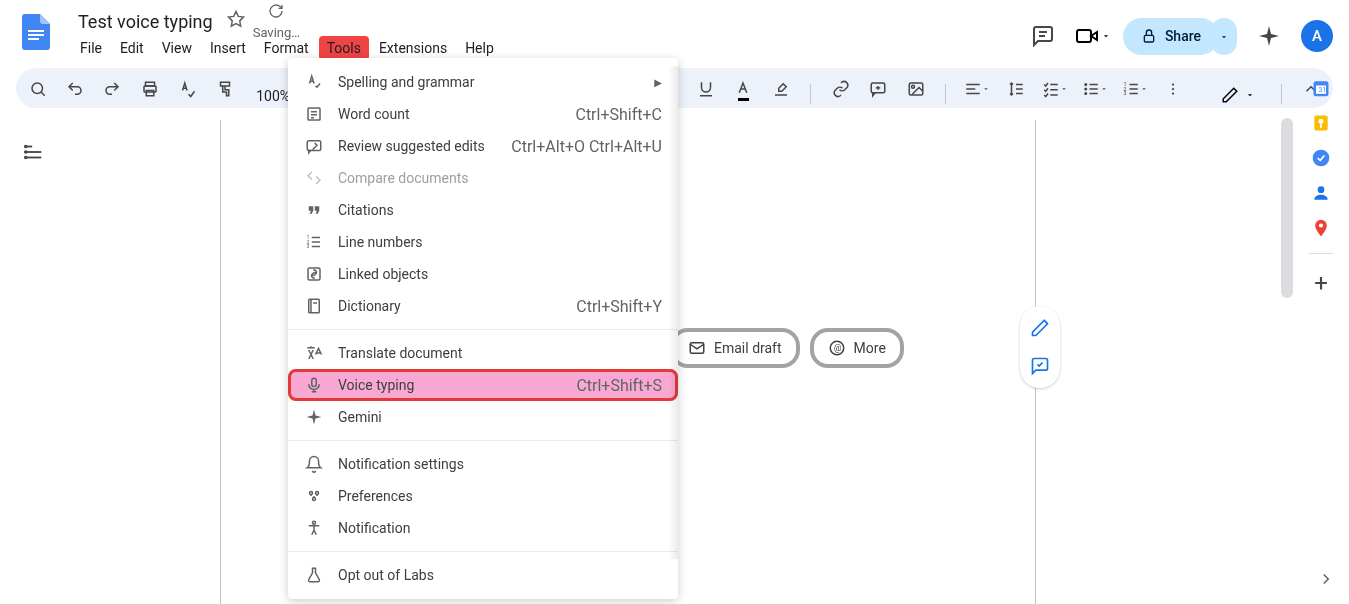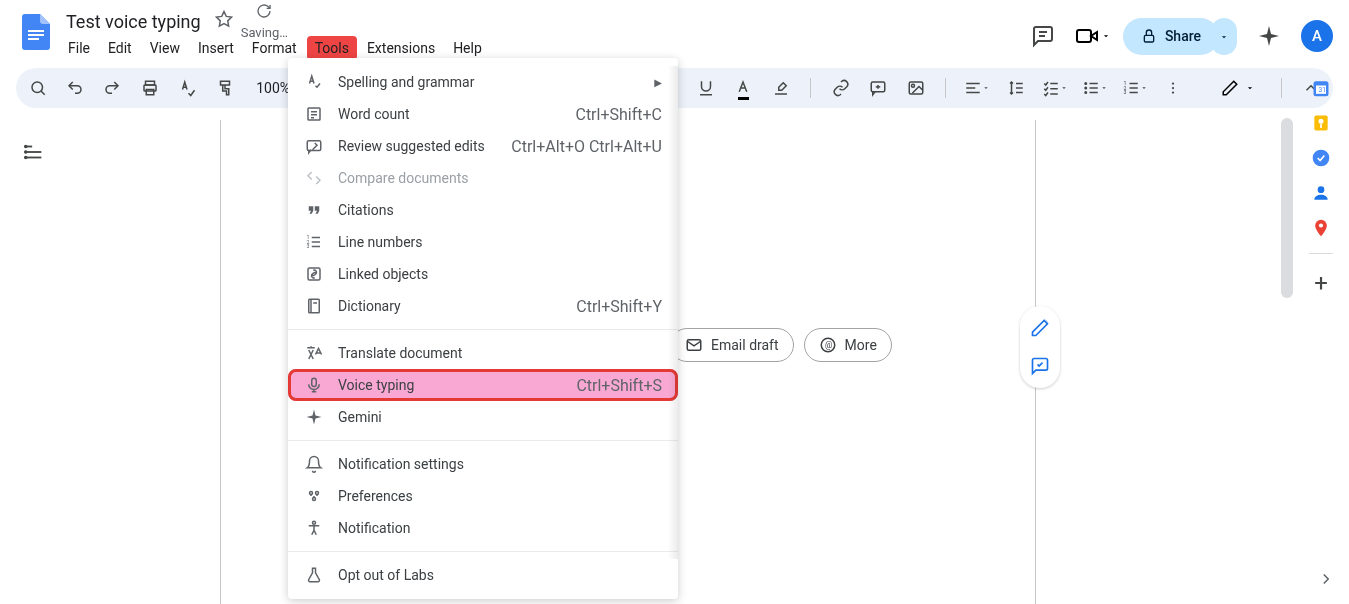--- a/index.html
+++ b/index.html
@@ -1,53 +1,53 @@
 <!DOCTYPE html>
 <html><head>
   <meta charset="utf-8">
   <style>
     * { margin: 0; padding: 0; box-sizing: border-box; font-family: 'Google Sans', Roboto, Arial, sans-serif; }
     body { background: #fff; width: 1349px; height: 604px; overflow: hidden; position: relative; }
     
     .header { display: flex; align-items: flex-start; padding: 8px 16px 0 16px; }
     .logo { width: 40px; height: 40px; display: flex; align-items: center; justify-content: center; margin-top: 4px; }
     .logo svg { width: 28px; height: 36px; }
-    .title-area { flex: 1; margin-left: 4px; }
+    .title-area { flex: 1; margin-left: 16px; }
     .title-row { display: flex; align-items: center; gap: 8px; height: 26px; }
     .doc-title { font-size: 18px; color: #202124; padding: 2px 6px; }
     .star-icon { color: #5f6368; cursor: pointer; }
     .saving { display: flex; align-items: center; gap: 6px; color: #5f6368; font-size: 13px; flex-direction: column; }
     
     .menubar { display: flex; gap: 2px; margin-top: 2px; }
     .menu-item { padding: 4px 8px; font-size: 14px; color: #202124; border-radius: 4px; cursor: pointer; }
     .menu-item.active { background: #ef4444; }
     
     .header-right { display: flex; align-items: center; gap: 12px; margin-top: 8px; }
     .icon-btn { width: 40px; height: 40px; display: flex; align-items: center; justify-content: center; border-radius: 50%; cursor: pointer; color: #444746; }
     .meet-btn { display: flex; align-items: center; gap: 2px; }
     .share-btn { display: flex; align-items: center; gap: 8px; background: #c2e7ff; padding: 10px 18px; border-radius: 40px; font-size: 14px; font-weight: 500; color: #001d35; cursor: pointer; }
     .share-dropdown { background: #c2e7ff; padding: 9px 8px; border-radius: 40px; margin-left: -8px; cursor: pointer; color: #001d35; }
     .avatar { width: 32px; height: 32px; border-radius: 50%; background: #1a73e8; color: #fff; display: flex; align-items: center; justify-content: center; font-size: 15px; font-weight: 500; }
     
-    .toolbar { display: flex; align-items: center; background: #edf2fa; border-radius: 24px; margin: 8px 16px 0 16px; padding: 4px 10px; height: 40px; gap: 14px; }
+    .toolbar { display: flex; align-items: flex-end; background: #edf2fa; border-radius: 24px; margin: 8px 16px 0 16px; padding: 4px 10px; height: 40px; gap: 14px; }
     .tb-btn { width: 30px; height: 30px; display: flex; align-items: center; justify-content: center; border-radius: 4px; cursor: pointer; color: #444746; }
     .tb-sep { width: 1px; height: 20px; background: #c7c7c7; margin: 0 4px; }
     .zoom { display: flex; align-items: center; gap: 4px; font-size: 14px; color: #202124; padding: 0 6px; cursor: pointer; }
     .tb-spacer { flex: 1; }
     .text-color { position: relative; }
     .text-color::after { content: ''; position: absolute; bottom: 3px; left: 6px; right: 6px; height: 3px; background: #000; }
     .editing-btn { display: flex; align-items: center; gap: 6px; padding: 0 8px; cursor: pointer; }
     
     .content-area { position: relative; margin-top: 8px; }
     .outline-btn { position: absolute; left: 18px; top: 20px; width: 32px; height: 32px; display: flex; align-items: center; justify-content: center; cursor: pointer; color: #444746; }
     
     .page { position: absolute; left: 220px; top: 4px; width: 816px; height: 500px; background: #fff; border: 1px solid #c7c7c7; border-top: none; }
     
     .chips { position: absolute; left: 670px; top: 212px; display: flex; gap: 10px; }
-    .chip { display: flex; align-items: center; gap: 8px; padding: 7px 14px; border: 1px solid #a3a3a3; border-radius: 18px; font-size: 14px; color: #3c4043; cursor: pointer; background: #fff; }
+    .chip { display: flex; align-items: center; gap: 8px; padding: 7px 14px; border: 4px solid #a3a3a3; border-radius: 18px; font-size: 14px; color: #3c4043; cursor: pointer; background: #fff; }
     
     .float-tools { position: absolute; left: 1020px; top: 190px; width: 40px; background: #fff; border-radius: 20px; box-shadow: 0 1px 3px rgba(0,0,0,0.2); padding: 6px 0; display: flex; flex-direction: column; align-items: center; gap: 6px; }
     .float-tool { width: 32px; height: 32px; display: flex; align-items: center; justify-content: center; color: #1a73e8; cursor: pointer; }
     
     .dropdown { position: absolute; left: 288px; top: 58px; width: 390px; background: #fff; box-shadow: 0 2px 10px rgba(0,0,0,0.2); border-radius: 4px; padding: 8px 0; z-index: 100; }
     .dd-scroll-indicator { position: absolute; right: 0; top: 8px; bottom: 40px; width: 10px; background: linear-gradient(to right, transparent, rgba(0,0,0,0.08)); }
     .dd-item { display: flex; align-items: center; padding: 6px 16px 6px 16px; min-height: 32px; cursor: pointer; color: #3c4043; font-size: 14px; }
     .dd-item.disabled { color: #9aa0a6; cursor: default; }
     .dd-item.highlighted { background: #f9a8d4; outline: 3px solid #e53935; outline-offset: -3px; border-radius: 8px; }
     .dd-icon { width: 20px; margin-right: 14px; display: flex; align-items: center; justify-content: center; color: #5f6368; }

